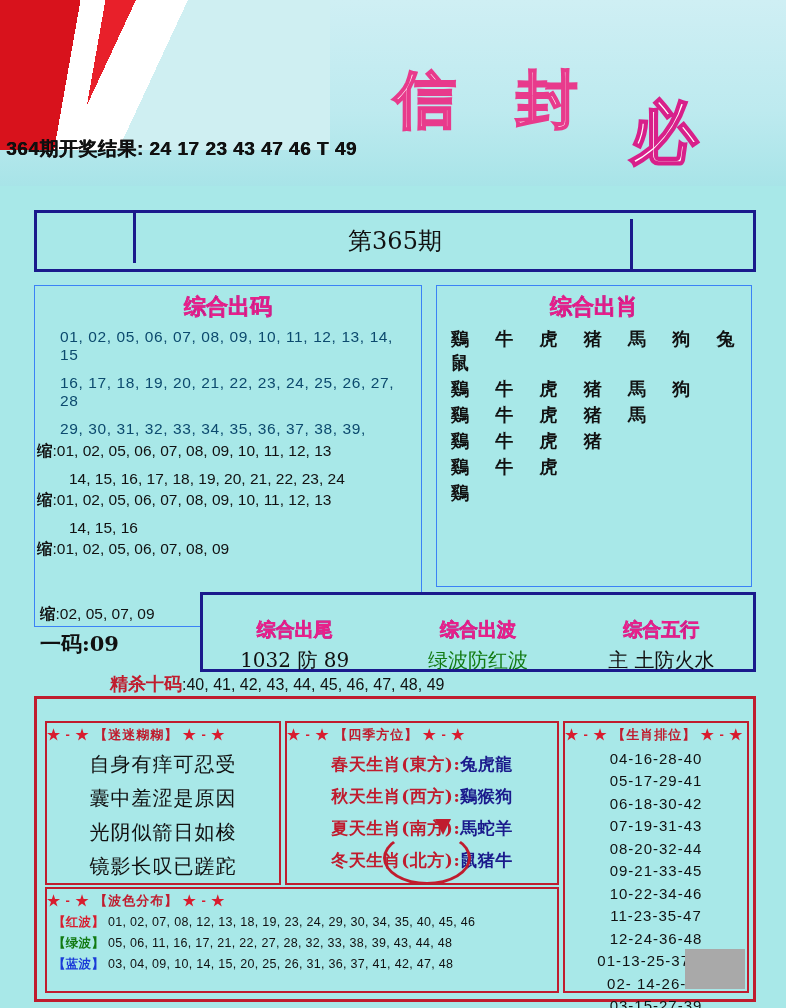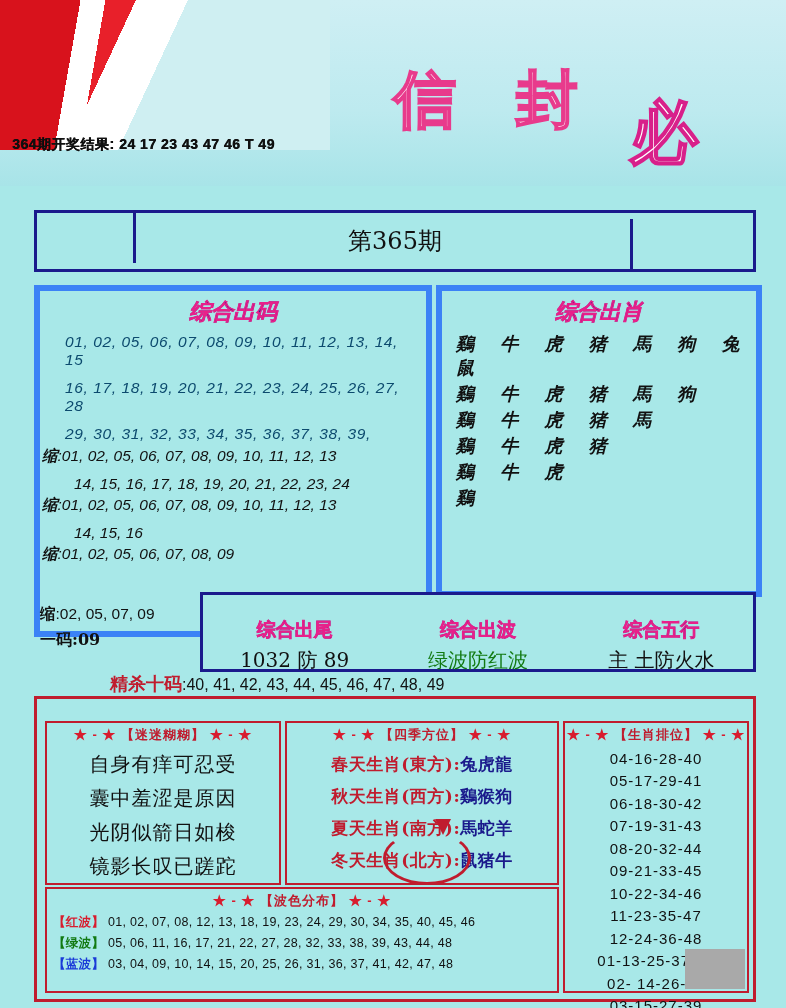--- a/index.html
+++ b/index.html
@@ -37,22 +37,22 @@
     font-family:"DejaVu Serif", serif;
     font-weight:bold;
     color:transparent;
     -webkit-text-stroke:2px #e83a8c;
     text-shadow:0 0 0 #fff;
   }
   .ch1{left:4px;top:24px;font-size:62px;}
   .ch2{left:126px;top:24px;font-size:62px;}
   .ch3{left:240px;top:54px;font-size:68px;-webkit-text-stroke:2px #d8208a !important;}
   .result-line{
-    position:absolute;left:12px;top:136px;z-index:5;
-    font-size:14px;font-weight:bold;color:#111;
+    position:absolute;left:6px;top:136px;z-index:5;
+    font-size:19px;font-weight:bold;color:#111;
     font-family:"Liberation Sans", sans-serif;
     letter-spacing:0.5px;
     text-shadow:0.5px 0 0 #000;
     text-align:center;
   }
   .issue-box{
     position:absolute;left:34px;top:210px;width:716px;height:56px;
     border:3px solid #1a1a8c;background:#a8e8e8;
     display:flex;align-items:center;justify-content:center;
     z-index:4;
@@ -61,21 +61,21 @@
   .issue-box::before{
     content:"";position:absolute;left:0;top:0;width:96px;height:50px;
     border-right:3px solid #1a1a8c;
   }
   .issue-box::after{
     content:"";position:absolute;right:0;bottom:0;width:120px;height:50px;
     border-left:3px solid #1a1a8c;
   }
 
   .panel{
-    position:absolute;border:6px solid #3b82f6;background:#a8e8e8;font-style:italic;
+    position:absolute;border:1px solid #3b82f6;background:#a8e8e8;
   }
   .panel-head{
     text-align:center;font-family:"DejaVu Serif", serif;font-weight:bold;
     font-size:22px;color:#1a1a8c;
     -webkit-text-stroke:0.6px #e8208a;
     margin:6px 0 4px 0;
   }
   
   #left-panel{left:34px;top:285px;width:386px;height:340px;}
   .num-row{
@@ -101,21 +101,21 @@
   .band-cell{flex:1;text-align:center;}
   .band-title{
     font-family:"DejaVu Serif", serif;font-weight:bold;font-size:19px;
     color:#1a1a8c;-webkit-text-stroke:0.6px #e8208a;margin-top:22px;
   }
   .band-val{font-family:"DejaVu Serif", serif;font-size:20px;color:#111;margin-top:4px;}
   .band-val.green{color:#127a12;}
 
   .onecode{
     position:absolute;left:40px;top:630px;font-family:"DejaVu Serif", serif;
-    font-size:16px;color:#111;font-weight:bold;
+    font-size:21px;color:#111;font-weight:bold;
   }
   .tail-small{
     position:absolute;left:40px;top:604px;font-size:15.5px;color:#111;
   }
 
   #ten{
     position:absolute;left:110px;top:672px;width:600px;
     font-size:16px;color:#111;
   }
   #ten .lbl{
@@ -124,21 +124,21 @@
 
   
   #bottom{
     position:absolute;left:34px;top:696px;width:716px;height:300px;
     border:3px solid #c01c2e;background:#a8e8e8;
   }
   .sub{
     position:absolute;border:2px solid #c01c2e;background:#a8e8e8;
   }
   .sub-head{
-    text-align:center;font-size:13px;font-weight:bold;color:#1a1a8c;
+    text-align:left;font-size:13px;font-weight:bold;color:#1a1a8c;
     margin-top:3px;letter-spacing:1px;
   }
   .star{color:#d81c2e;}
   .sub-head .tag{color:#c01c2e;}
   #poem{left:8px;top:22px;width:232px;height:160px;}
   .poem-line{
     text-align:center;font-family:"DejaVu Serif", serif;font-size:20px;color:#111;
     margin-top:7px;letter-spacing:1px;
   }
   #season{left:248px;top:22px;width:270px;height:160px;}

